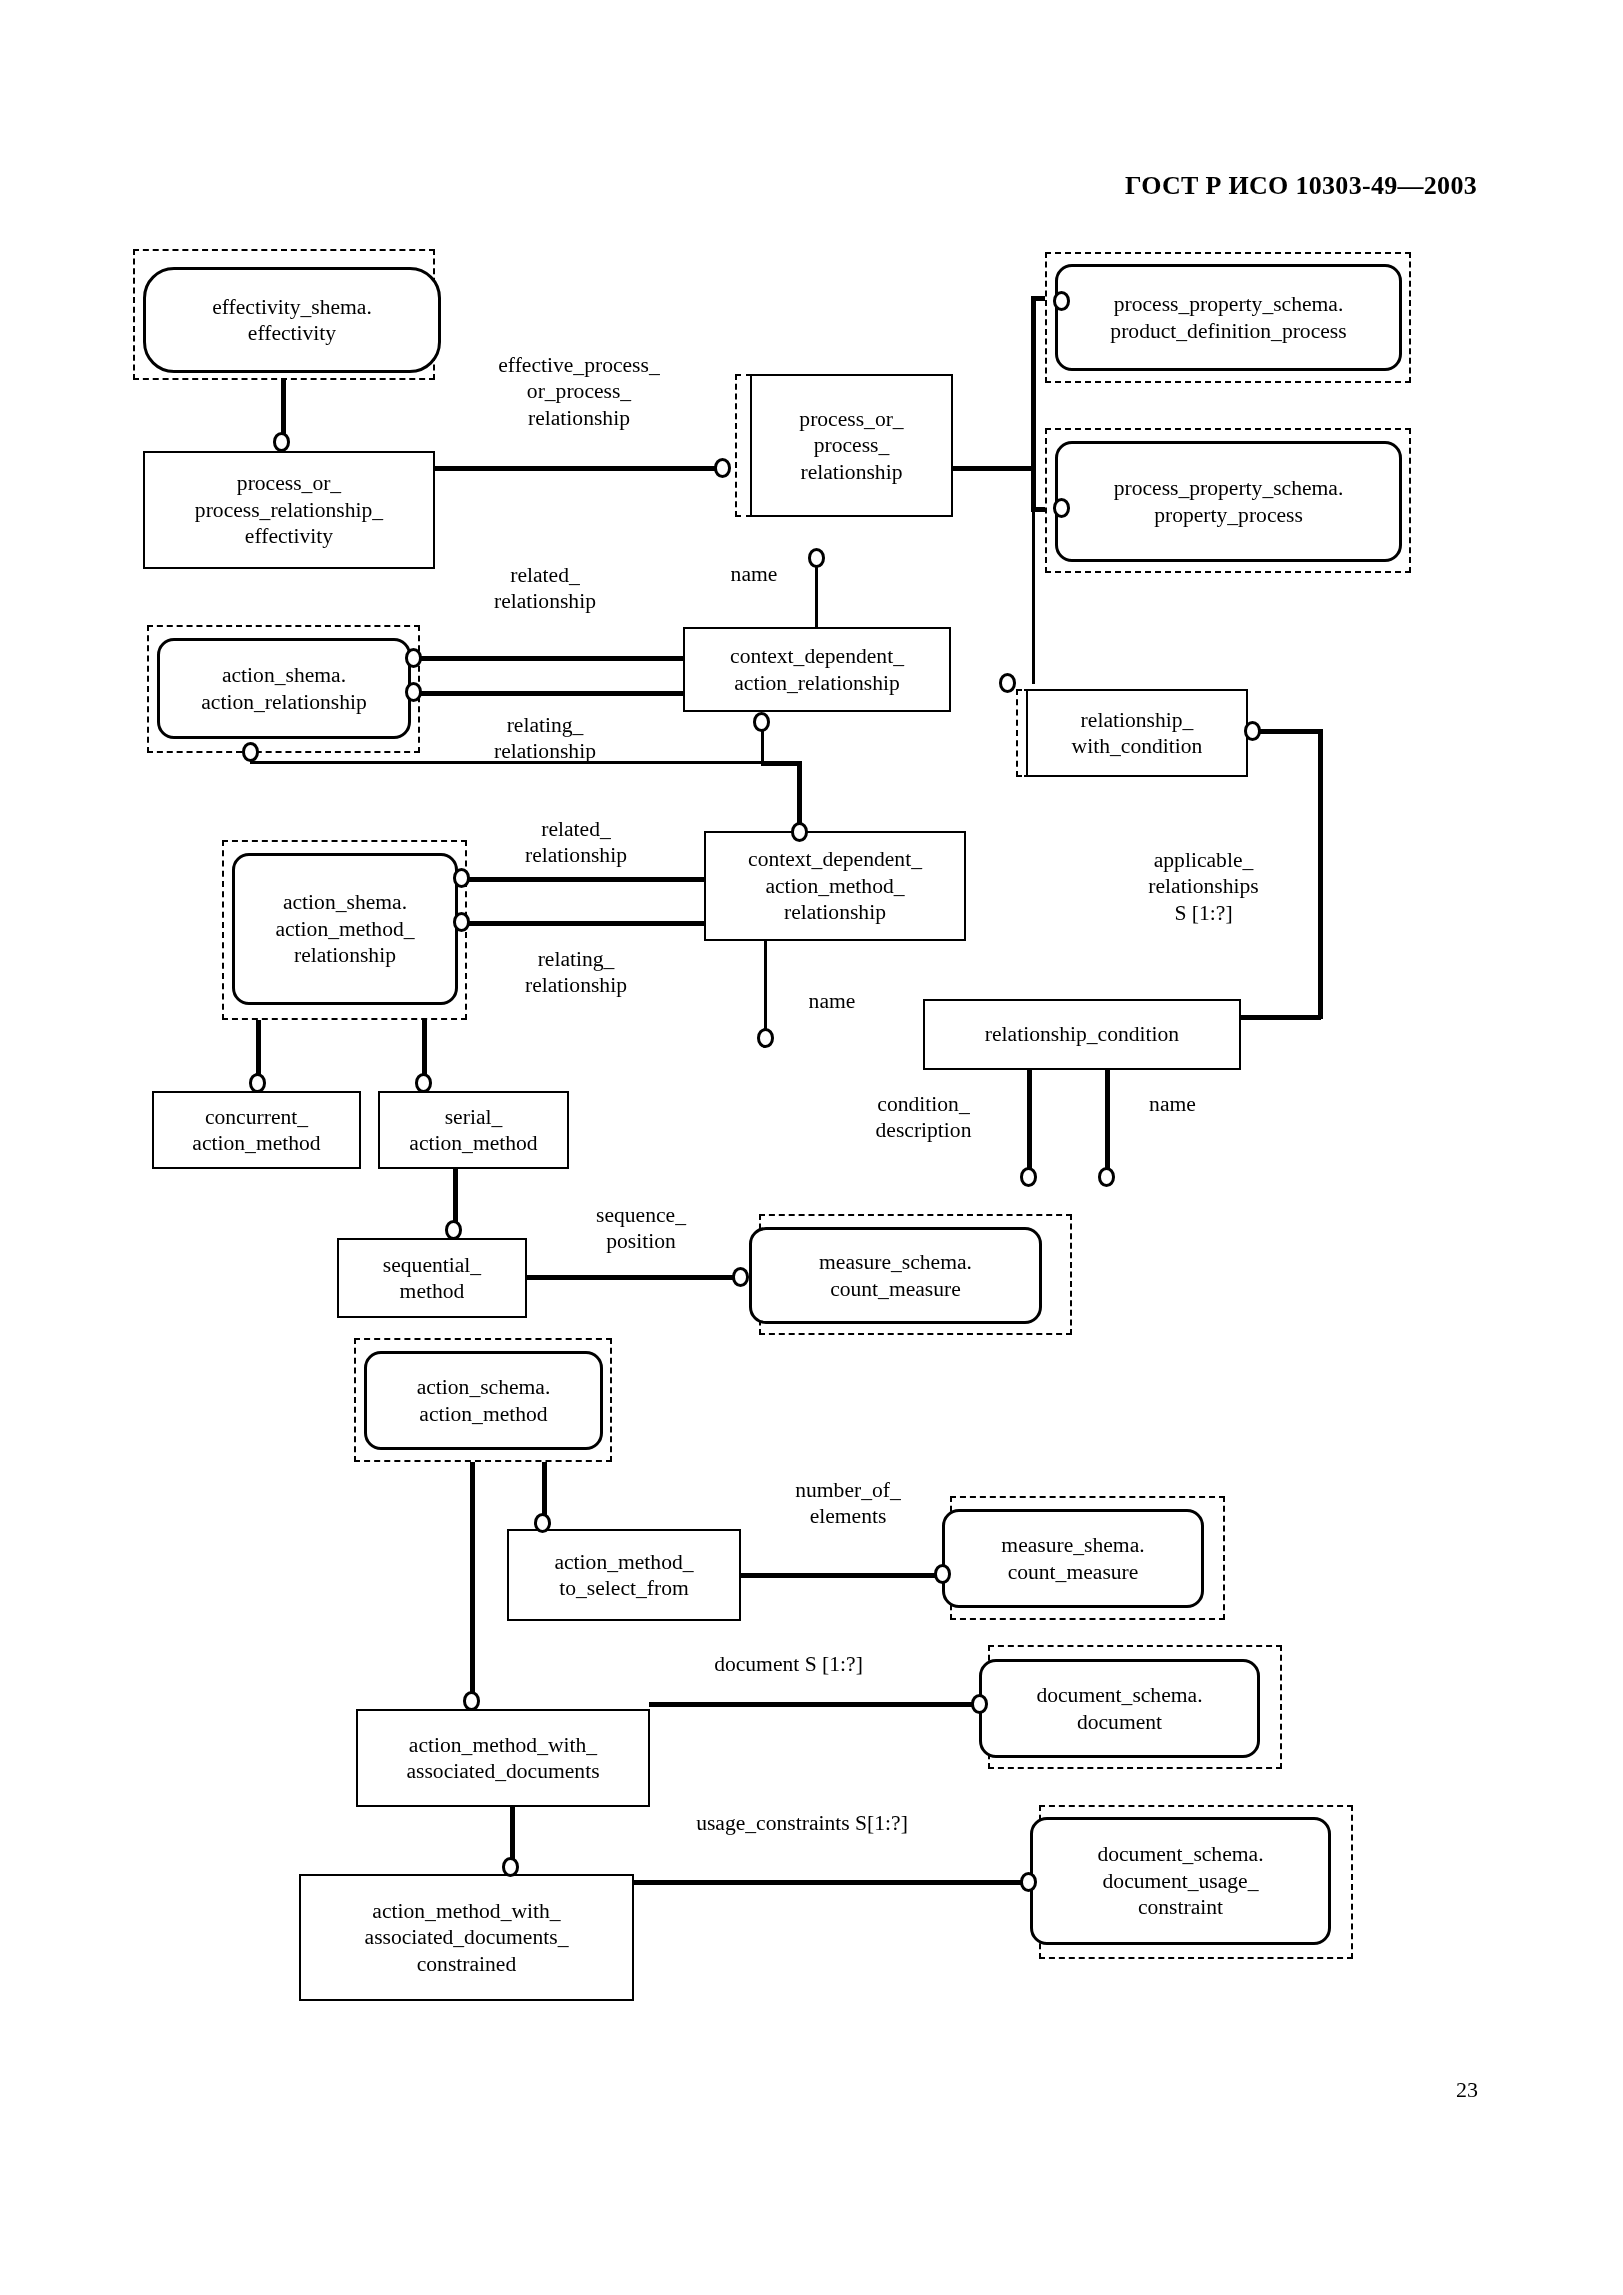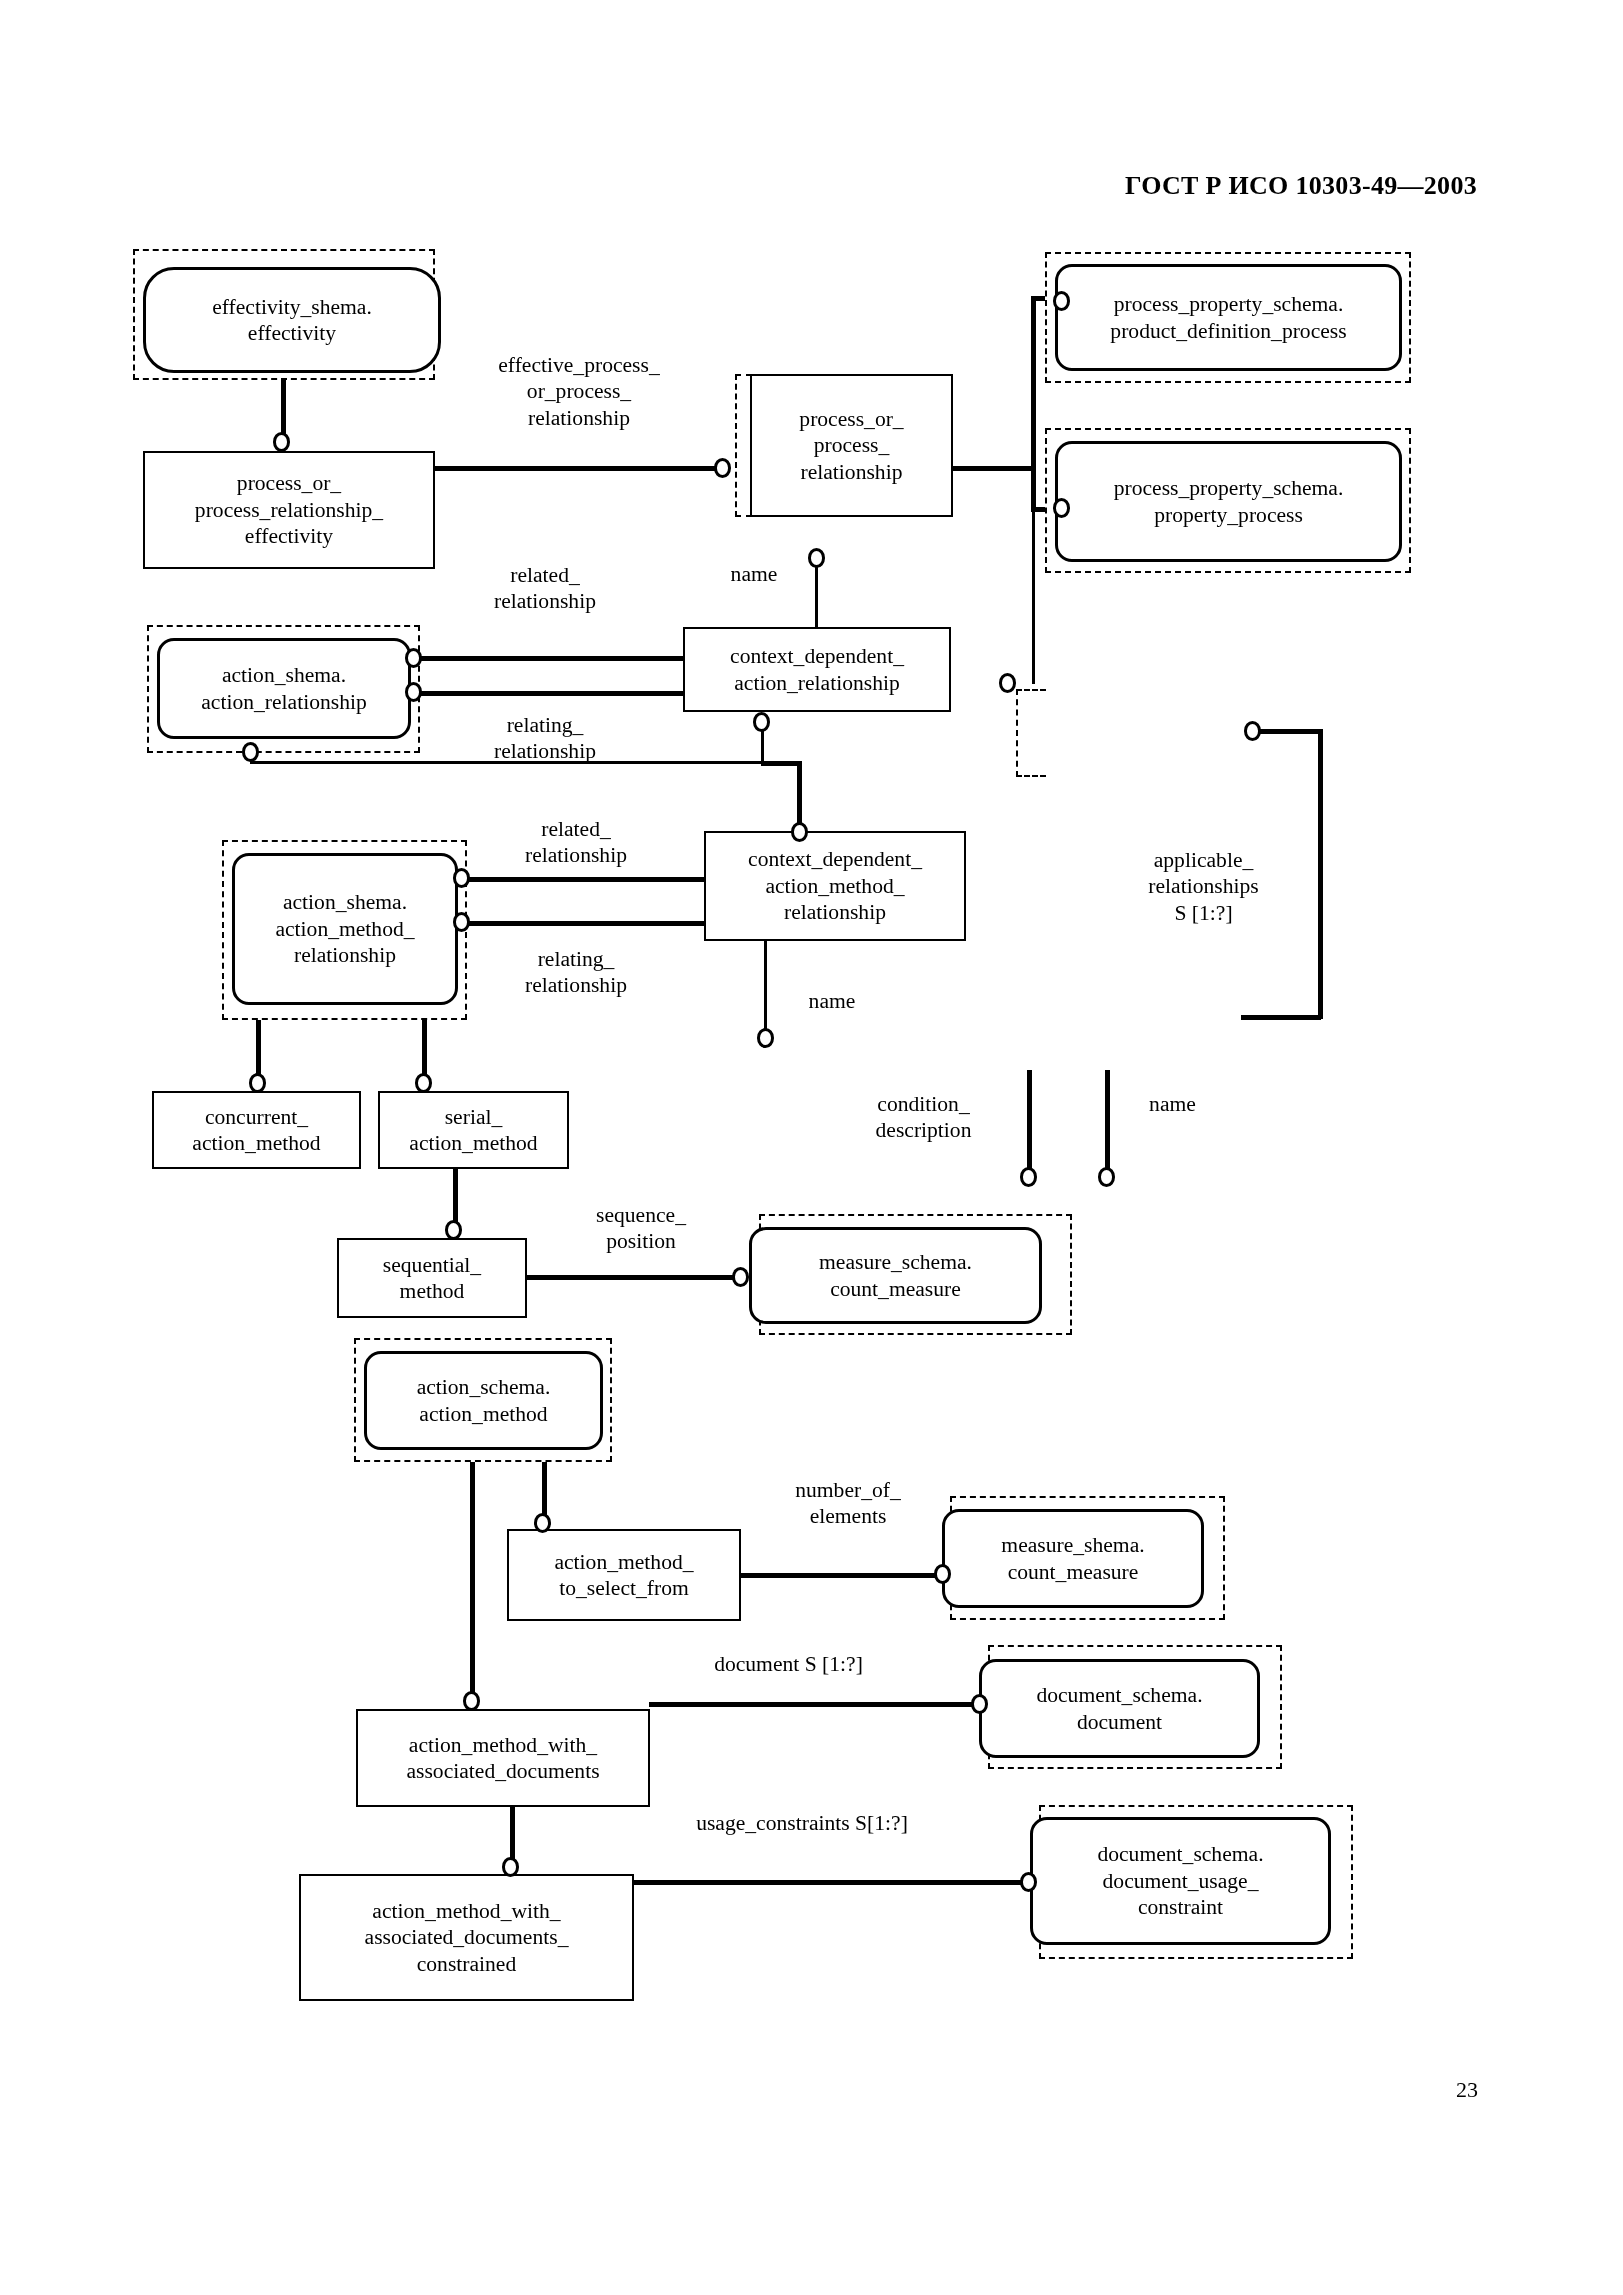--- a/index.html
+++ b/index.html
@@ -165,20 +165,21 @@
     <div class="ln thick v" style="left:797px;top:761px;height:71px;"></div>
     <div class="ln thick h" style="left:761px;top:761px;width:39px;"></div>
     <div class="cir" style="left:791px;top:822px;"></div>
 
     <div class="ln h" style="left:250px;top:761px;width:514px;"></div>
     <div class="ln v" style="left:250px;top:753px;height:9.2px;"></div>
     <div class="cir" style="left:242px;top:742px;"></div>
     <div class="ln thick v" style="left:249px;top:738px;height:7.8px;"></div>
 
     <div class="refmark" style="left:1016px;top:689px;width:30px;height:88px;"></div>
+    <div class="box thin" style="left:1026px;top:689px;width:222px;height:88px;">relationship_<br>with_condition</div>
     <div class="cir" style="left:999px;top:673px;"></div>
     <div class="cir" style="left:1244px;top:721px;"></div>
 
     <div class="ln thick h" style="left:1258px;top:729px;width:62px;"></div>
     <div class="ln thick v" style="left:1318px;top:729px;height:290px;"></div>
     <div class="ln thick h" style="left:1241px;top:1015px;width:80px;"></div>
 
     <div class="lbl" style="left:1112px;top:847px;width:183px;">applicable_<br>relationships<br>S [1:?]</div>
 
     <div class="frame" style="left:222px;top:840px;width:245px;height:180px;"></div>
@@ -199,20 +200,21 @@
     <div class="lbl" style="left:783px;top:988px;width:98px;">name</div>
 
     <div class="ln thick v" style="left:256px;top:1020px;height:63px;"></div>
     <div class="cir" style="left:249px;top:1073px;"></div>
     <div class="ln thick v" style="left:422px;top:1020px;height:63px;"></div>
     <div class="cir" style="left:415px;top:1073px;"></div>
 
     <div class="box" style="left:152px;top:1091px;width:209px;height:78px;">concurrent_<br>action_method</div>
     <div class="box" style="left:378px;top:1091px;width:191px;height:78px;">serial_<br>action_method</div>
 
+    <div class="box" style="left:923px;top:999px;width:318px;height:71px;">relationship_condition</div>
 
     <div class="ln thick v" style="left:1027px;top:1070px;height:102px;"></div>
     <div class="cir" style="left:1020px;top:1167px;"></div>
     <div class="ln thick v" style="left:1105px;top:1070px;height:102px;"></div>
     <div class="cir" style="left:1098px;top:1167px;"></div>
 
     <div class="lbl" style="left:842px;top:1091px;width:163px;font-family:Liberation Serif, serif;">condition_<br>description</div>
     <div class="lbl" style="left:1120px;top:1091px;width:105px;">name</div>
 
     <div class="ln thick v" style="left:453px;top:1169px;height:62px;"></div>

